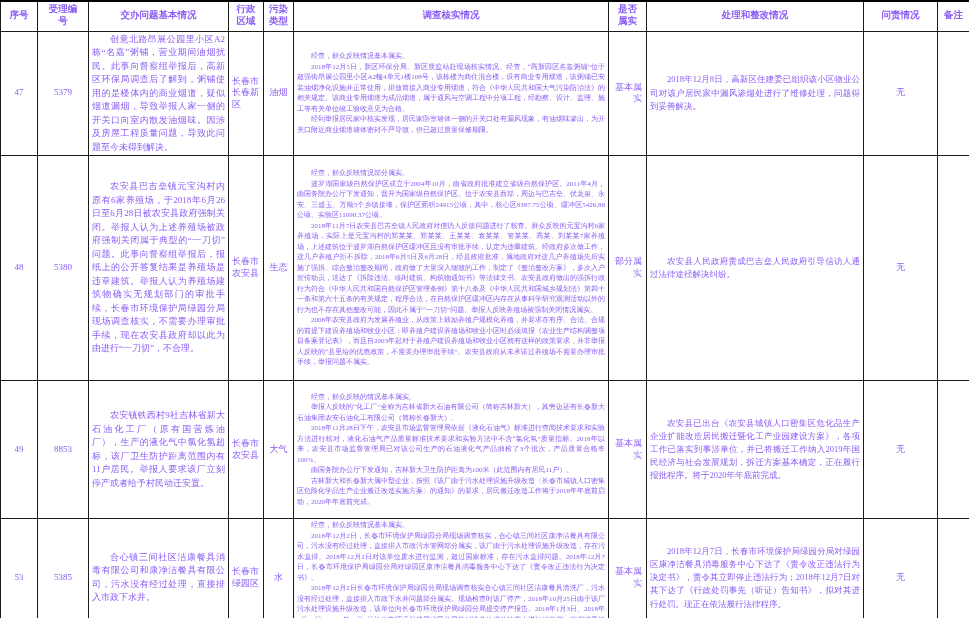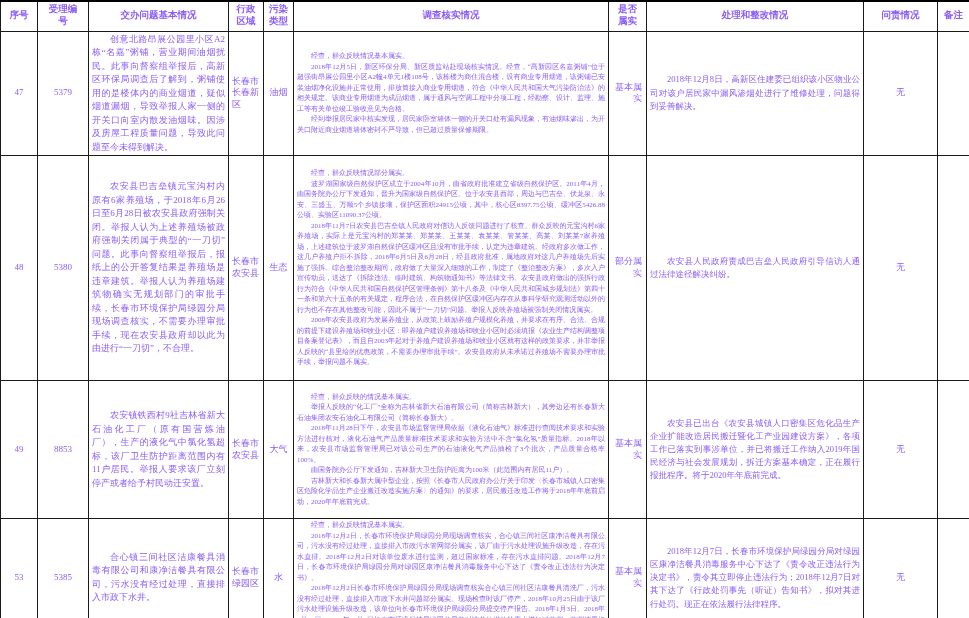--- a/index.html
+++ b/index.html
@@ -120,21 +120,21 @@
         <td class="t problem">
             <p>农安镇铁西村9社吉林省新大石油化工厂（原有国营炼油厂），生产的液化气中氯化氢超标，该厂卫生防护距离范围内有11户居民。举报人要求该厂立刻停产或者给予村民动迁安置。</p>
           </td>
         <td class="c"><span class="rg">长春市农安县</span></td>
         <td class="c">大气</td>
         <td class="t inv">
           <p>经查，群众反映的情况基本属实。</p>
           <p>举报人反映的“化工厂”全称为吉林省新大石油有限公司（简称吉林新大），其旁边还有长春新大石油集团农安石油化工有限公司（简称长春新大）。</p>
           <p>2018年11月28日下午，农安县市场监督管理局依据《液化石油气》标准进行查阅技术要求和实验方法进行核对，液化石油气产品质量标准技术要求和实验方法中不含“氯化氢”质量指标。2018年以来，农安县市场监督管理局已对该公司生产的石油液化气产品抽检了3个批次，产品质量合格率100%。</p>
           <p>由国务院办公厅下发通知，吉林新大卫生防护距离为100米（此范围内有居民11户）。</p>
-          <p>吉林新大和长春新大属中型企业，按照《长春市人民政府办公厅关于印发〈长春市城镇人口密集区危险化学品生产企业搬迁改造实施方案〉的通知》的要求，居民搬迁改造工作将于2018年年底前启动，2020年年底前完成。</p>
+          <p>吉林新大和长春新大属中型企业，按照《该厂由于污水处理设施升级改造〈长春市城镇人口密集区危险化学品生产企业搬迁改造实施方案〉的通知》的要求，居民搬迁改造工作将于2018年年底前启动，2020年年底前完成。</p>
         </td>
         <td class="c"><span class="vf">基本属实</span></td>
         <td class="t hand">
             <p>农安县已出台《农安县城镇人口密集区危化品生产企业扩能改造居民搬迁暨化工产业园建设方案》，各项工作已落实到事涉单位，并已将搬迁工作纳入2019年国民经济与社会发展规划，拆迁方案基本确定，正在履行报批程序。将于2020年年底前完成。</p>
           </td>
         <td class="c">无</td>
         <td class="c"></td>
       </tr>
       <tr class="r4">
         <td class="c">53</td>

